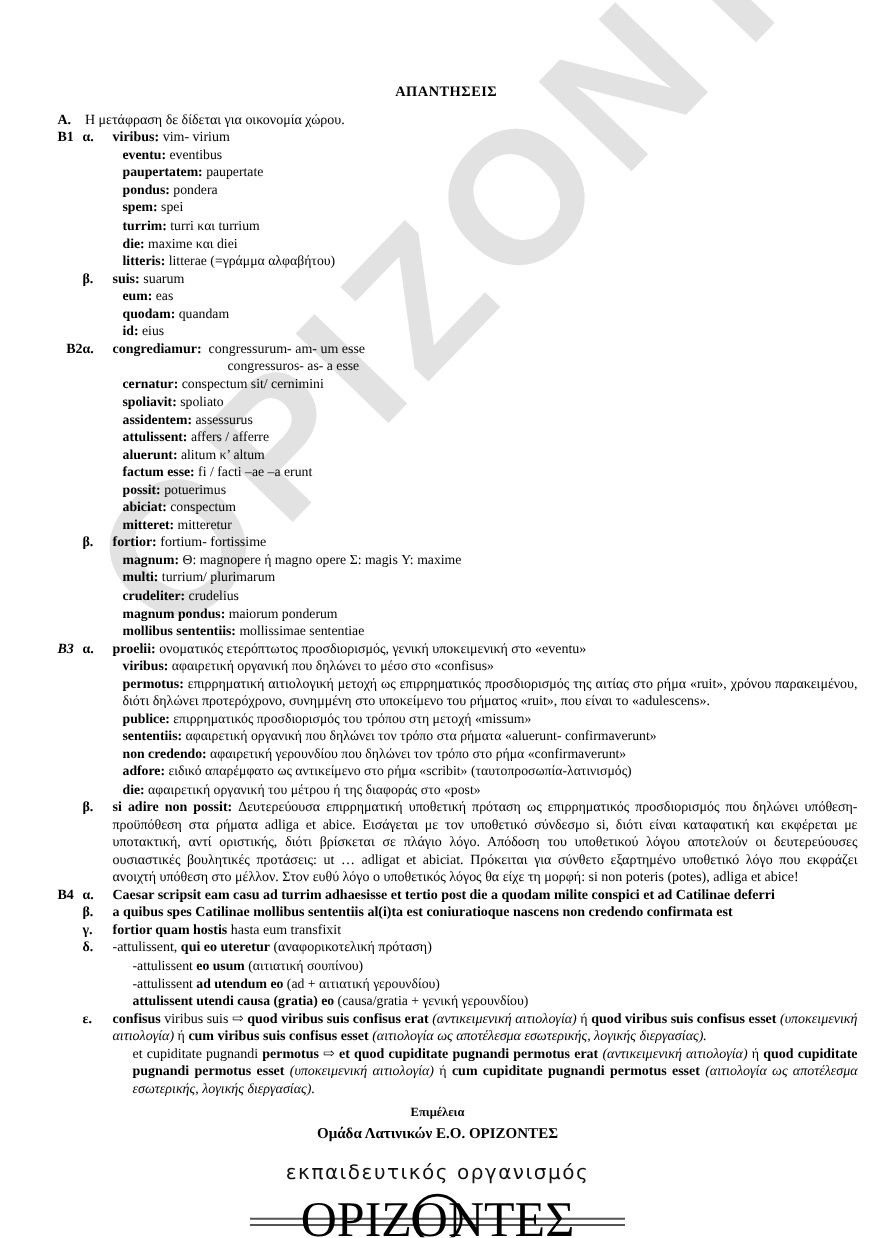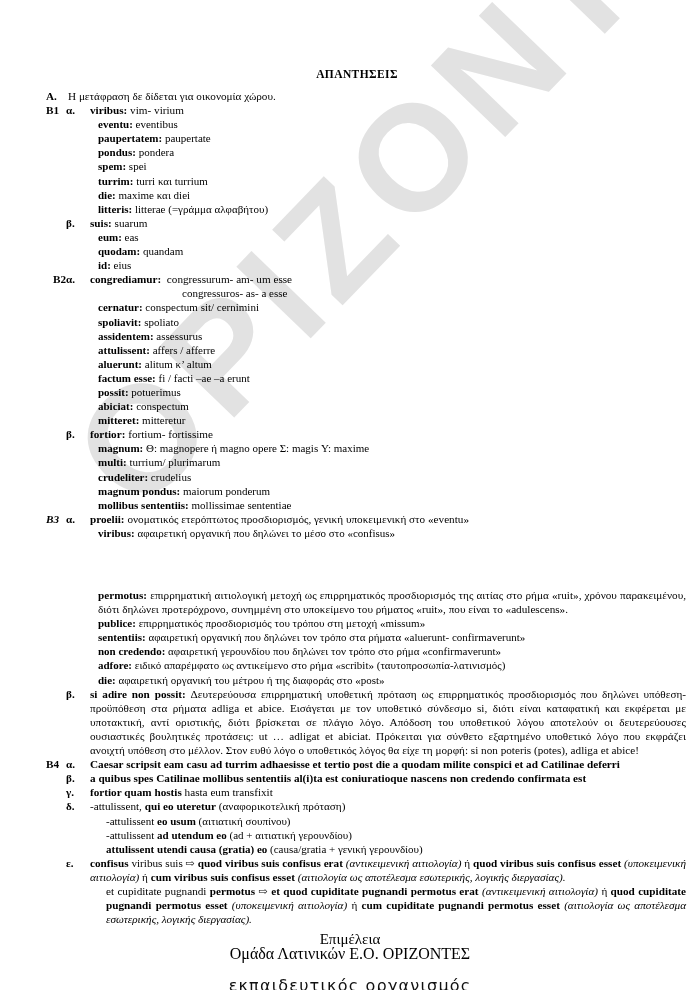--- a/index.html
+++ b/index.html
@@ -92,27 +92,27 @@
   .indent-2 { padding-left: 52px; }
   .indent-3 { padding-left: 60px; }
   .hang { padding-left: 136px; }
 
   
   .footer {
     margin-top: 6px;
     text-align: center;
   }
   .footer .epimeleia {
-    font-size: 15px;
-    font-weight: normal;
+    font-size: 10px;
+    font-weight: bold;
     line-height: 14px;
   }
   .footer .omada {
-    font-size: 16px;
-    font-weight: normal;
+    font-size: 12px;
+    font-weight: bold;
     line-height: 16px;
   }
   .logo-wrap {
     margin-top: 14px;
     text-align: center;
   }
   .logo-tagline {
     font-family: "DejaVu Sans", "Liberation Sans", sans-serif;
     font-size: 16px;
     letter-spacing: 1.2px;
@@ -195,21 +195,21 @@
       <div class="line indent-2"><span class="b">crudeliter:</span> <span>crudelius</span></div>
       <div class="line indent-2"><span class="b">magnum pondus:</span> <span>maiorum ponderum</span></div>
       <div class="line indent-2"><span class="b">mollibus sententiis:</span> <span>mollissimae sententiae</span></div>
 
       <div class="row">
         <span class="tag" style="width:20px;font-style:italic;">B3</span>
         <span class="tag" style="width:24px;">α.</span>
         <span class="body-cell"><span class="b">proelii:</span> <span>ονοματικός ετερόπτωτος προσδιορισμός, γενική υποκειμενική στο «eventu»</span></span>
       </div>
       <div class="line indent-2"><span class="b">viribus:</span> <span>αφαιρετική οργανική που δηλώνει το μέσο στο «confisus»</span></div>
-      <div class="para indent-2" style="padding-right:0;margin-top:48px;"><span class="b">permotus:</span> <span>επιρρηματική αιτιολογική μετοχή ως επιρρηματικός προσδιορισμός της αιτίας στο ρήμα   «ruit», χρόνου παρακειμένου, διότι δηλώνει προτερόχρονο, συνημμένη στο υποκείμενο του ρήματος «ruit», που είναι το «adulescens».</span></div>
+      <div class="para indent-2" style="padding-right:0;"><span class="b">permotus:</span> <span>επιρρηματική αιτιολογική μετοχή ως επιρρηματικός προσδιορισμός της αιτίας στο ρήμα   «ruit», χρόνου παρακειμένου, διότι δηλώνει προτερόχρονο, συνημμένη στο υποκείμενο του ρήματος «ruit», που είναι το «adulescens».</span></div>
       <div class="line indent-2"><span class="b">publice:</span> <span>επιρρηματικός προσδιορισμός του τρόπου στη μετοχή «missum»</span></div>
       <div class="line indent-2"><span class="b">sententiis:</span> <span>αφαιρετική οργανική που δηλώνει τον τρόπο στα ρήματα «aluerunt- confirmaverunt»</span></div>
       <div class="line indent-2"><span class="b">non credendo:</span> <span>αφαιρετική γερουνδίου που δηλώνει τον τρόπο στο ρήμα «confirmaverunt»</span></div>
       <div class="line indent-2"><span class="b">adfore:</span> <span>ειδικό απαρέμφατο ως αντικείμενο στο ρήμα «scribit» (ταυτοπροσωπία-λατινισμός)</span></div>
       <div class="line indent-2"><span class="b">die:</span> <span>αφαιρετική οργανική του μέτρου ή της διαφοράς στο «post»</span></div>
 
       <div style="display:flex; align-items:flex-start;">
         <span class="tag" style="width:20px; font-size:11.2px; line-height:14.1px;"></span>
         <span class="tag" style="width:24px; font-size:11.2px; line-height:14.1px;">β.</span>
         <span class="para" style="flex:1 1 auto; min-width:0; padding-right:0;"><span class="b">si adire non possit:</span><span> Δευτερεύουσα επιρρηματική υποθετική πρόταση ως επιρρηματικός προσδιορισμός που δηλώνει υπόθεση-προϋπόθεση στα ρήματα adliga et abice. Εισάγεται με τον υποθετικό σύνδεσμο si, διότι είναι καταφατική και εκφέρεται με υποτακτική, αντί οριστικής, διότι βρίσκεται σε πλάγιο λόγο. Απόδοση του υποθετικού λόγου αποτελούν οι δευτερεύουσες ουσιαστικές βουλητικές προτάσεις: ut … adligat et abiciat. Πρόκειται για σύνθετο εξαρτημένο υποθετικό λόγο που εκφράζει ανοιχτή υπόθεση στο μέλλον. Στον ευθύ λόγο ο υποθετικός λόγος θα είχε τη μορφή: si non poteris (potes), adliga et abice!</span></span>

